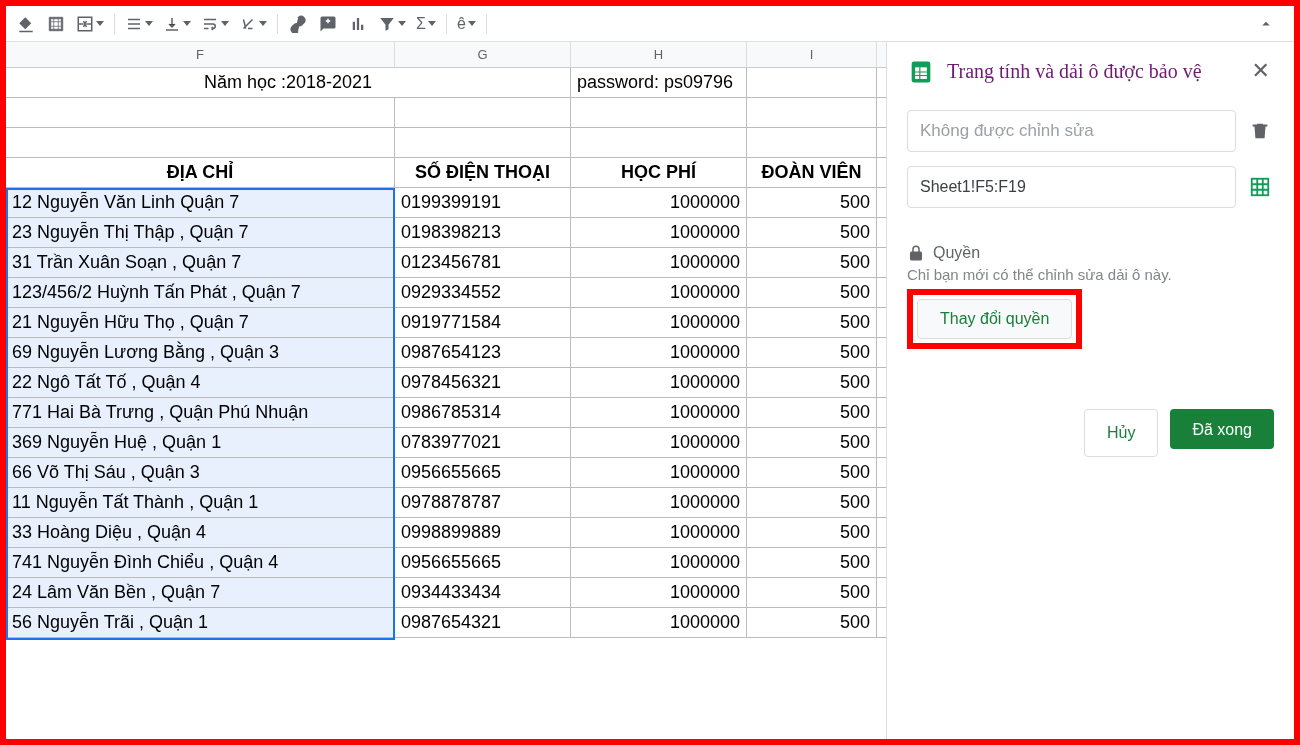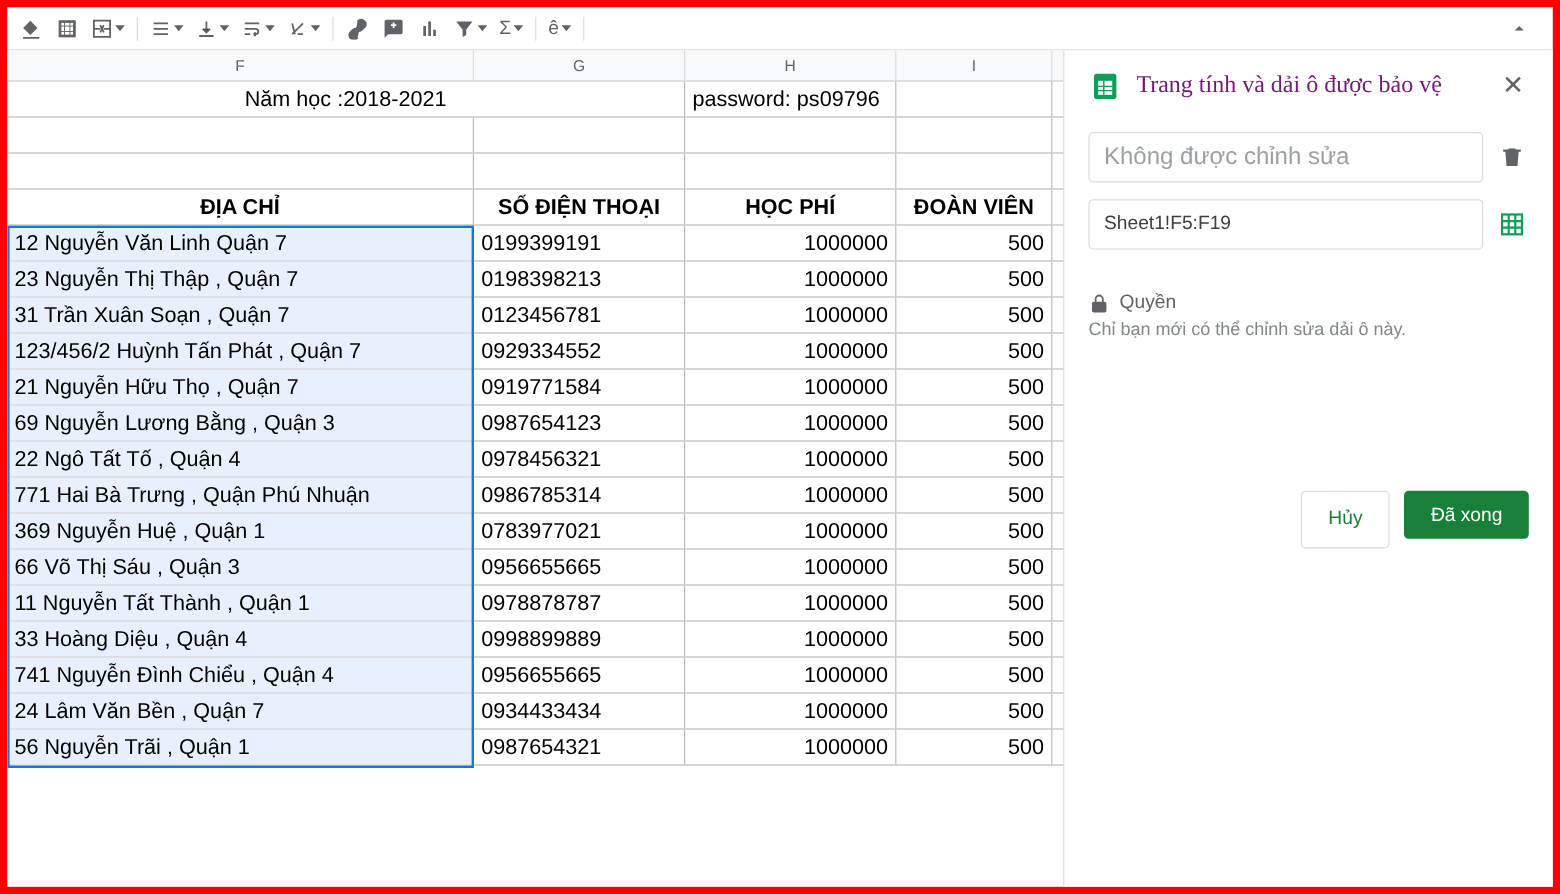--- a/index.html
+++ b/index.html
@@ -39,21 +39,21 @@
   .sel-border { position: absolute; border: 2px solid #1a73e8; pointer-events: none; }
 
   
   .panel { width: 408px; background: #fff; border-left: 1px solid #dadce0; padding: 16px 20px; position: relative; }
   .panel-head { display: flex; align-items: flex-start; gap: 12px; margin-bottom: 24px; }
   .sheets-ico { width: 28px; height: 28px; }
   .panel-title { font-size: 20px; color: #701a75; line-height: 1.3; flex: 1; font-family: Liberation Serif, serif; }
   .close-x { font-size: 22px; color: #5f6368; cursor: pointer; padding: 0 4px; }
 
   .input-row { display: flex; align-items: center; gap: 10px; margin-bottom: 14px; }
-  .input-box { flex: 1; height: 42px; border: 1px solid #dadce0; border-radius: 4px; padding: 0 12px; font-size: 20px; color: #5f6368; display: flex; align-items: center; }
+  .input-box { flex: 1; height: 42px; border: 1px solid #dadce0; border-radius: 4px; padding: 0 12px; font-size: 17px; color: #5f6368; display: flex; align-items: center; }
   .icon-btn { width: 28px; height: 28px; display: flex; align-items: center; justify-content: center; color: #5f6368; cursor: pointer; }
   .range-box { flex: 1; height: 42px; border: 1px solid #dadce0; border-radius: 4px; padding: 0 12px; font-size: 16px; color: #3c4043; display: flex; align-items: center; }
   .grid-ico { color: #0f9d58; }
 
   .perm-section { margin-top: 36px; }
   .perm-head { display: flex; align-items: center; gap: 8px; color: #5f6368; font-size: 16px; }
   .perm-desc { color: #80868b; font-size: 15px; margin-top: 4px; }
 
   .change-perm-wrap { border: 6px solid #ff0000; display: inline-block; margin-top: 6px; padding: 4px; }
   .change-perm-btn { border: 1px solid #dadce0; background: #f8f9fa; color: #188038; font-size: 16px; font-weight: 500; height: 40px; padding: 0 22px; border-radius: 4px; cursor: pointer; }
@@ -309,20 +309,23 @@
       </div>
 
       <div class="perm-section">
         <div class="perm-head">
           <svg width="18" height="18" viewBox="0 0 24 24">
               <path fill="#5f6368" d="M12 2a5 5 0 00-5 5v3H6a2 2 0 00-2 2v8a2 2 0 002 2h12a2 2 0 002-2v-8a2 2 0 00-2-2h-1V7a5 5 0 00-5-5zm-3 8V7a3 3 0 016 0v3H9z"></path>
             </svg>
           <span>Quyền</span>
         </div>
         <div class="perm-desc">Chỉ bạn mới có thể chỉnh sửa dải ô này.</div>
+        <div class="change-perm-wrap">
+          <button class="change-perm-btn">Thay đổi quyền</button>
+        </div>
       </div>
 
       <div class="panel-actions">
         <button class="btn-cancel">Hủy</button>
         <button class="btn-done">Đã xong</button>
       </div>
     </div>
   </div>
 </div>
 

